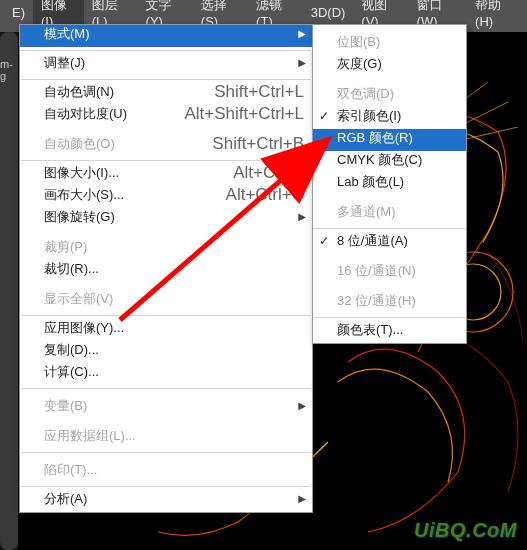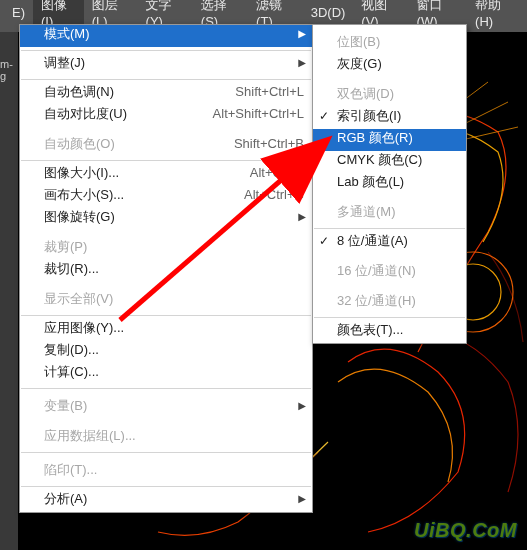--- a/index.html
+++ b/index.html
@@ -43,20 +43,21 @@
     position: absolute;
     left: 0;
     top: 0;
     width: 18px;
     height: 100%;
     background: #393939;
     color: #ccc;
     font-size: 11px;
     padding-top: 26px;
     writing-mode: horizontal-tb;
+    border-radius: 8px;
   }
   .art {
     position: absolute;
     left: 18px;
     top: 0;
     right: 0;
     bottom: 0;
     background: #000;
     overflow: hidden;
   }
@@ -93,21 +94,21 @@
     background: #1f6fcb;
     color: #fff;
   }
   .mi.disabled {
     color: #a7a7a7;
     margin-top: 8px;
   }
   .mi .label { flex: 1; }
   .mi .shortcut {
     color: #666;
-    font-size: 13px;
+    font-size: 17px;
     margin-left: 20px;
   }
   .mi .arrow {
     position: absolute;
     right: 6px;
     font-size: 10px;
     color: #444;
   }
   .mi.highlight .arrow { color: #fff; }
   .mi .check {

